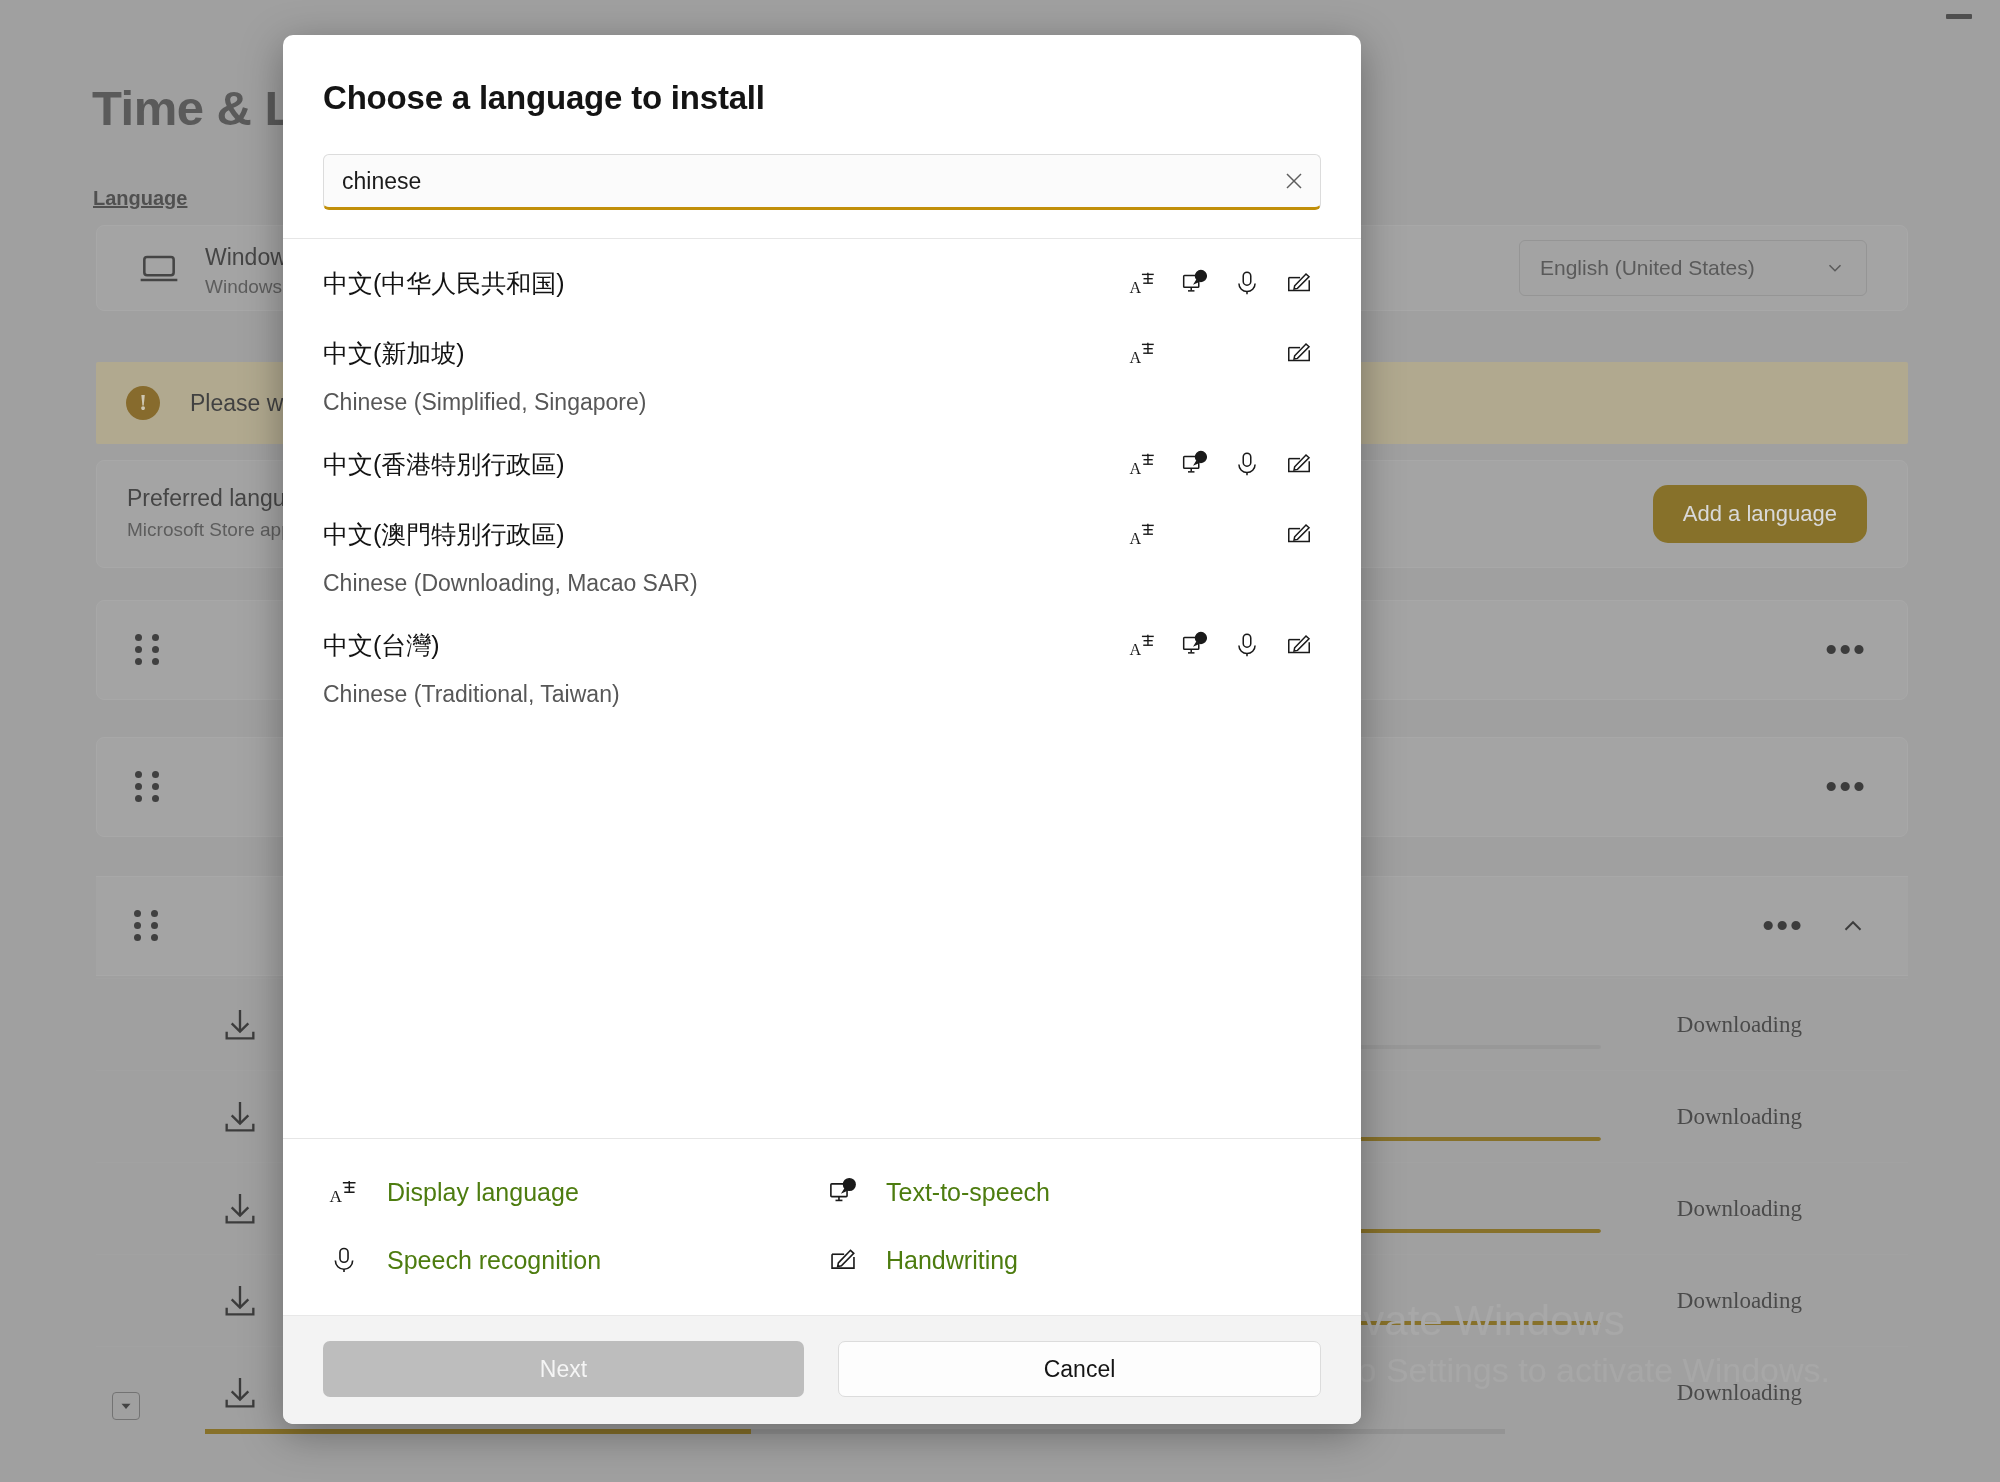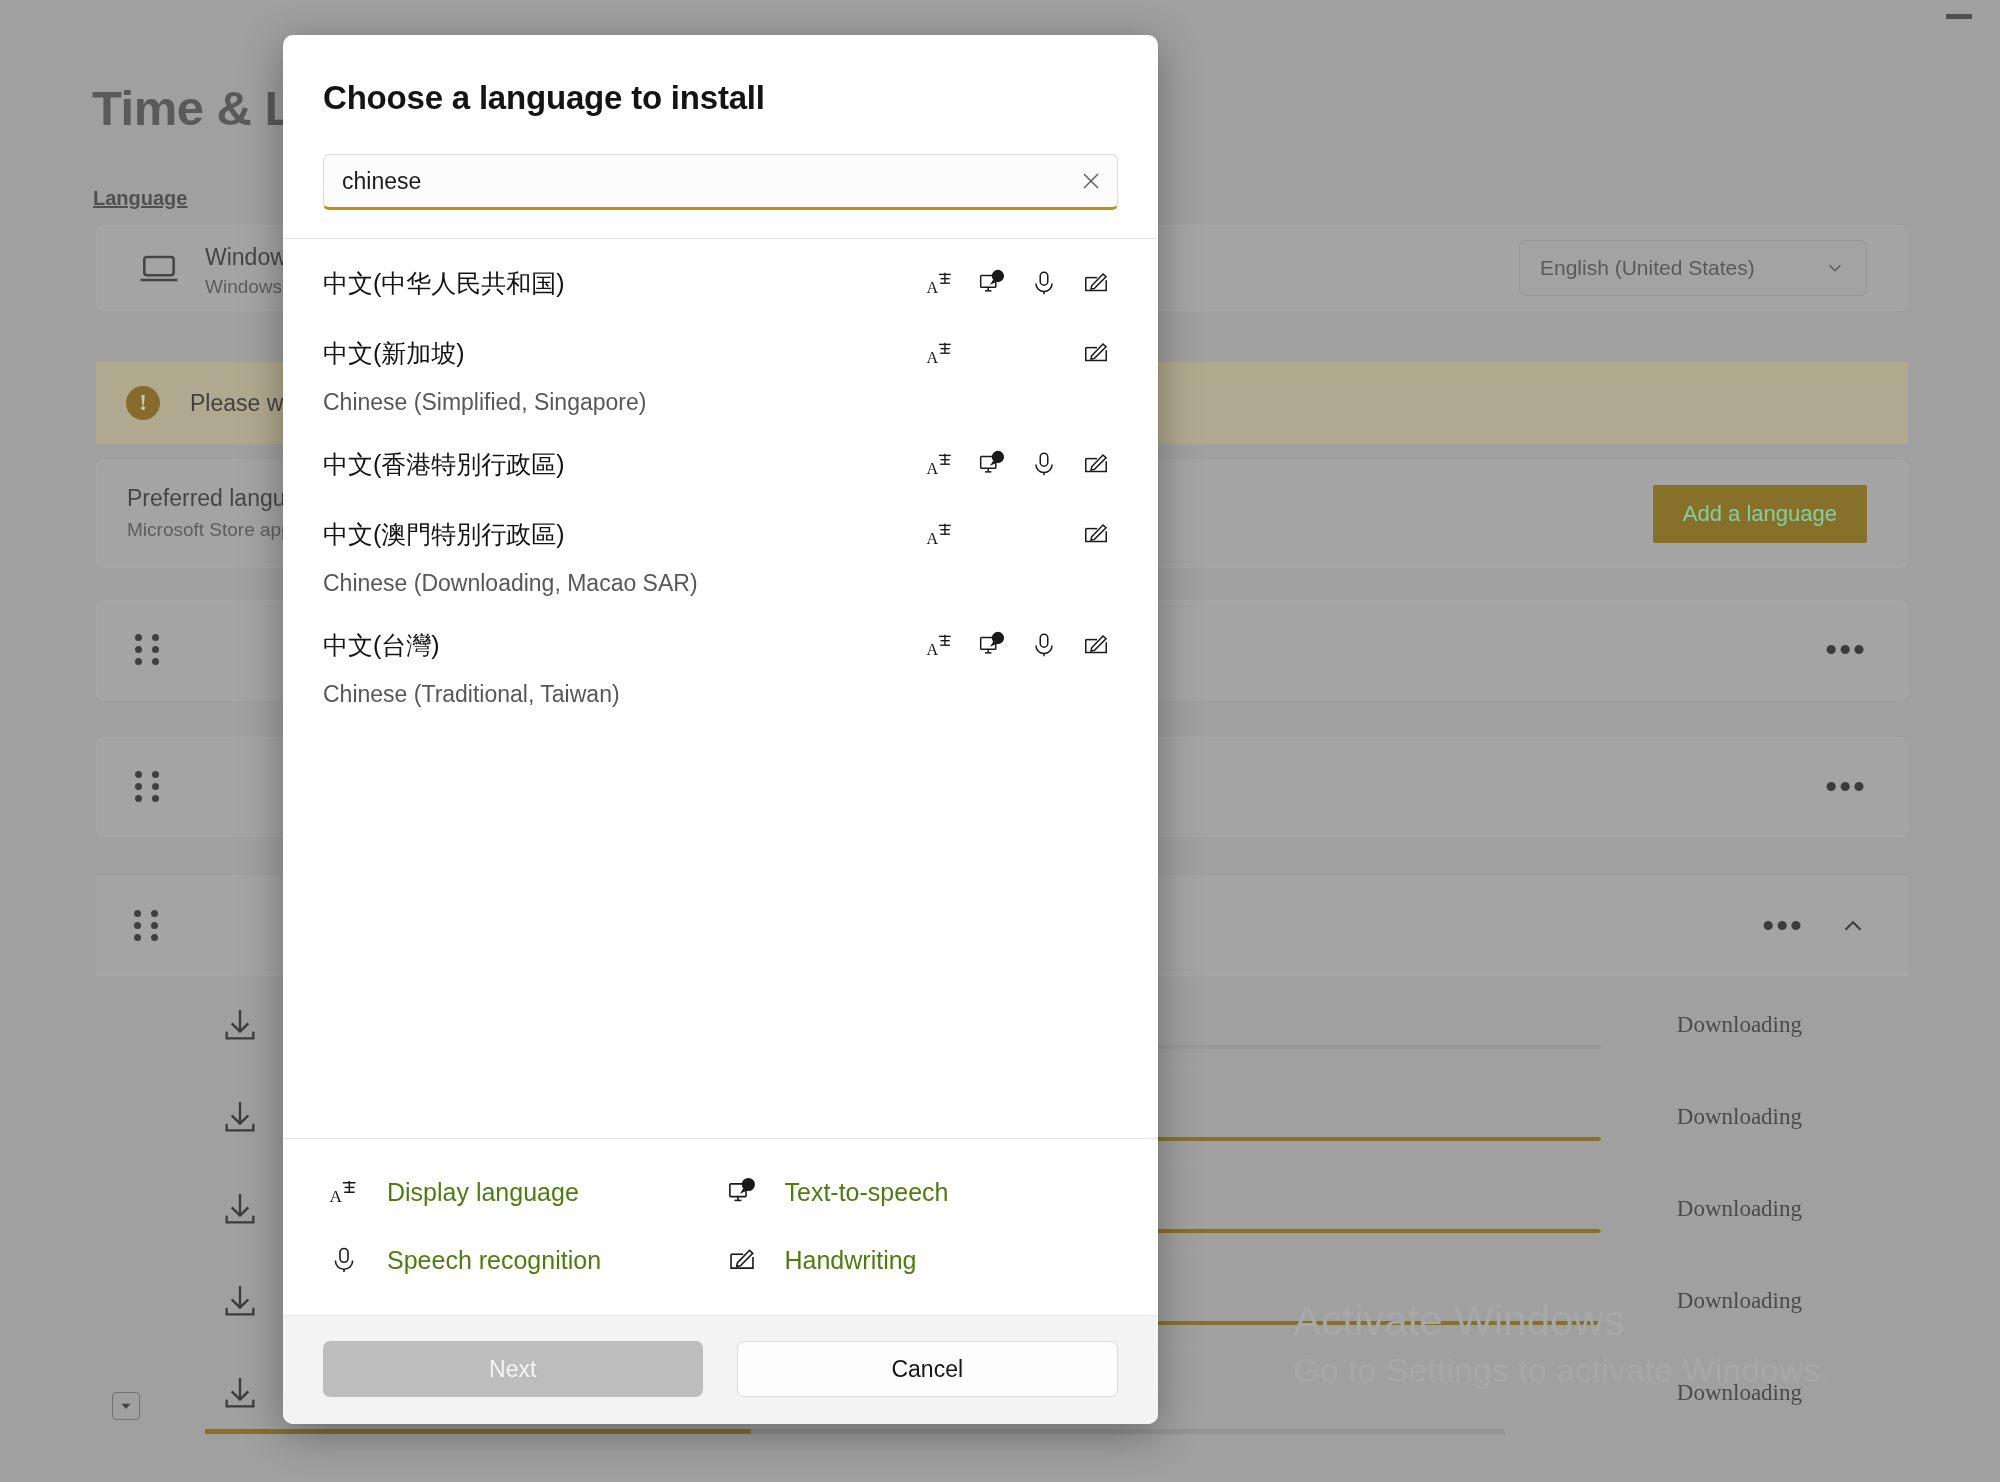--- a/index.html
+++ b/index.html
@@ -63,21 +63,21 @@
   }
   .warn-dot {
     width: 34px; height: 34px; border-radius: 50%; background: #8a6209;
     color: #f0e6c8; font-size: 23px; font-weight: 700;
     display: flex; align-items: center; justify-content: center;
     font-family: "Liberation Serif", serif; flex: none;
   }
   .warn-text { margin-left: 30px; font-size: 23px; color: #262626; white-space: nowrap; }
   .bg-primary-btn {
     position: absolute; right: 40px; top: 50%; transform: translateY(-50%);
-    background: #8a6b05; color: #86efac; border: none; border-radius: 2px;
+    background: #8a6b05; color: #ffffff; border: none; border-radius: 15px;
     padding: 16px 30px; font-size: 22px; font-family: inherit; cursor: pointer;
   }
   .bg-grip {
     position: absolute; left: 38px; top: 50%; transform: translateY(-50%);
     width: 26px; height: 32px; display: grid;
     grid-template-columns: 9px 9px; grid-template-rows: 9px 9px 9px;
     gap: 3px 8px;
   }
   .bg-grip i { width: 7px; height: 7px; border-radius: 50%; background: #242424; display:block; }
   .bg-ellipsis {
@@ -127,21 +127,21 @@
     display: flex; align-items: center; justify-content: center;
   }
   #dim {
     position: absolute; inset: 0; background: rgba(128,128,128,0.30);
     pointer-events: none;
   }
 
   
   #dialog {
     position: absolute; left: 283px; top: 35px;
-    width: 875px; height: 1389px;
+    width: 1078px; height: 1389px;
     background: #ffffff; border-radius: 10px;
     box-shadow: 0 10px 42px rgba(0,0,0,0.34);
     display: flex; flex-direction: column; overflow: hidden;
   }
   #dialog-header { padding: 44px 40px 0 40px; flex: none; }
   #dialog-title {
     font-size: 33px; font-weight: 700; color: #141414; letter-spacing: -0.2px;
   }
   #search-wrap {
     margin-top: 37px; position: relative;

